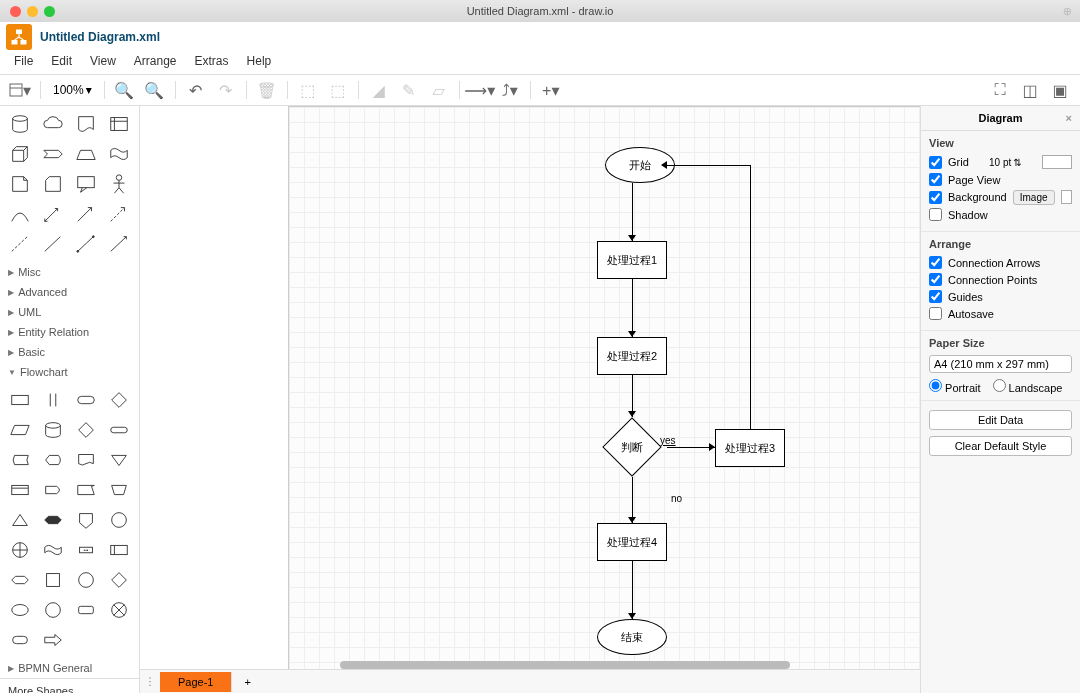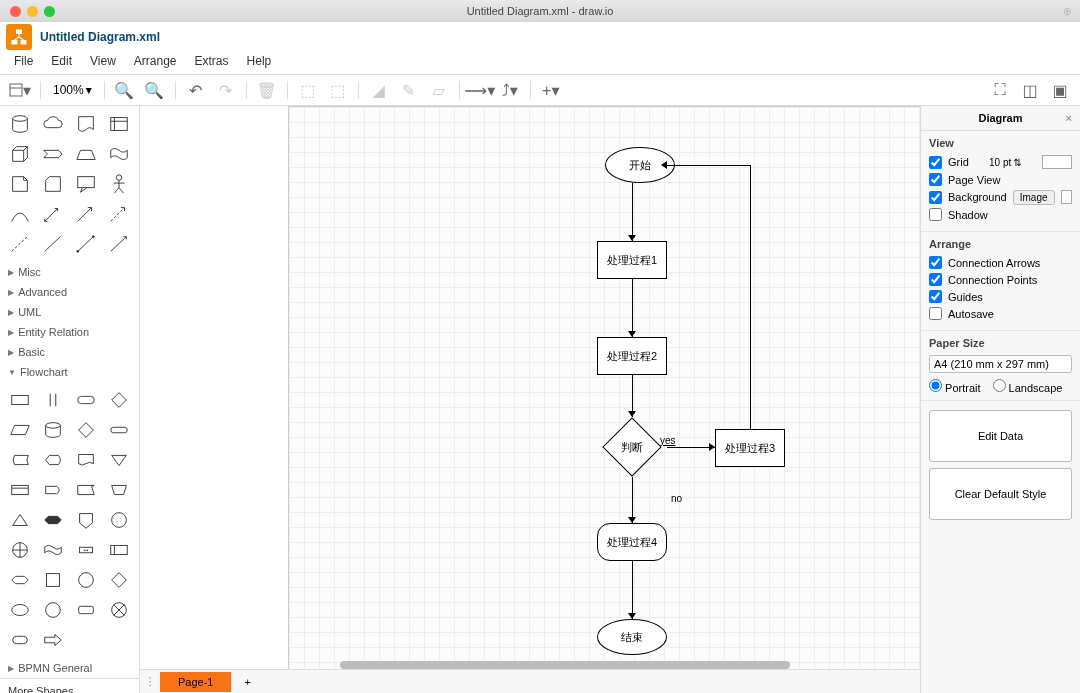--- a/index.html
+++ b/index.html
@@ -67,21 +67,21 @@
 .section { padding:6px 8px; border-bottom:1px solid #e5e5e5;}
 .section-title { font-weight:600; margin-bottom:6px; color:#444;}
 .row-ck { display:flex; align-items:center; gap:6px; margin:4px 0; }
 .row-ck input[type=checkbox] { }
 .row-ck .ptspin { margin-left:auto; font-size:10px; display:flex; align-items:center; gap:2px;}
 .row-ck .colorbox { margin-left:auto; width:30px; height:14px; border:1px solid #aaa; background:#fff; cursor:pointer;}
 .img-btn { margin-left:auto; }
 .btn-mini { background:#eee; border:1px solid #bbb; border-radius:3px; padding:1px 6px; font-size:10px; cursor:pointer;}
 .paper-select { width:100%; border:1px solid #bbb; border-radius:3px; padding:2px 4px; font-size:11px; background:#fff; cursor:pointer;}
 .radio-row { display:flex; gap:12px; margin-top:6px;}
-.action-btn { width:100%; background:#fff; border:1px solid #bbb; border-radius:3px; padding:19px; font-size:11px; cursor:pointer; margin:3px 0;}
+.action-btn { width:100%; background:#fff; border:1px solid #bbb; border-radius:3px; padding:3px; font-size:11px; cursor:pointer; margin:3px 0;}
 
 .hbar { position:absolute; bottom:0; left:200px; height:8px; width:450px; background:#bbb; border-radius:4px;}
 </style>
 </head>
 <body>
 
 <div class="window">
 
   <div class="titlebar">
     <div class="traffic">
@@ -510,21 +510,21 @@
               <span>处理过程3</span>
             </div>
           <div class="fc-line fc-vline" style="left:461px; top:58px; height:264px;"></div>
           <div class="fc-line fc-hline" style="left:378px; top:58px; width:83px;"></div>
           <div class="arrowhead ah-left" style="left:372px; top:54px;"></div>
 
           <div class="fc-line fc-vline" style="left:343px; top:370px; height:46px;"></div>
           <div class="arrowhead ah-down" style="left:339px; top:410px;"></div>
           <div class="edge-label" style="left:382px; top:386px;">no</div>
 
-          <div class="fc-node" style="left:308px; top:416px; width:70px; height:38px;border-radius:13px;">
+          <div class="fc-node" style="left:308px; top:416px; width:70px; height:38px;">
               <span>处理过程4</span>
             </div>
           <div class="fc-line fc-vline" style="left:343px; top:454px; height:58px;"></div>
           <div class="arrowhead ah-down" style="left:339px; top:506px;"></div>
 
           <div class="fc-node fc-ellipse" style="left:308px; top:512px; width:70px; height:36px;">
               <span>结束</span>
             </div>
 
         </div>

